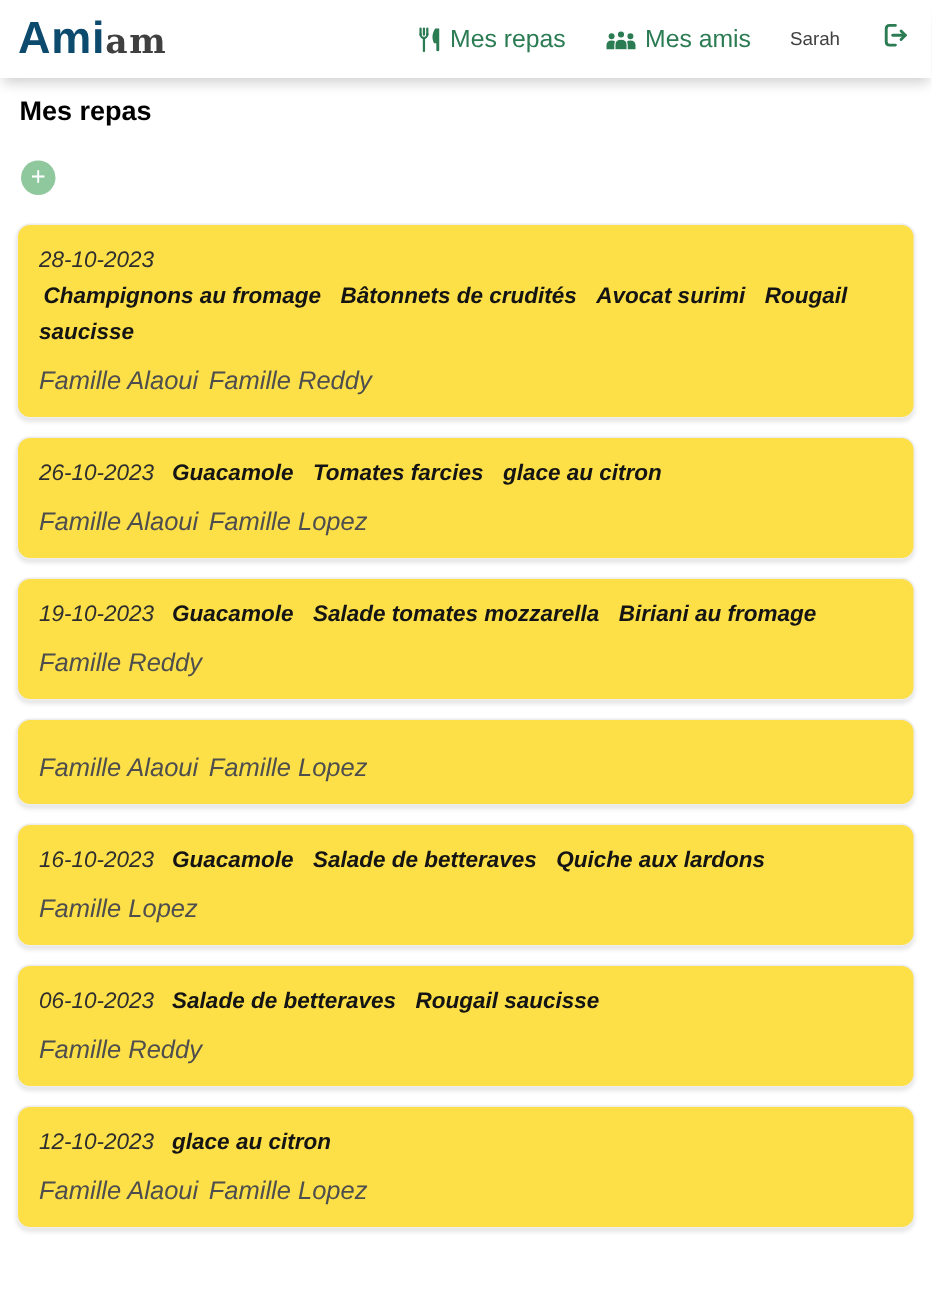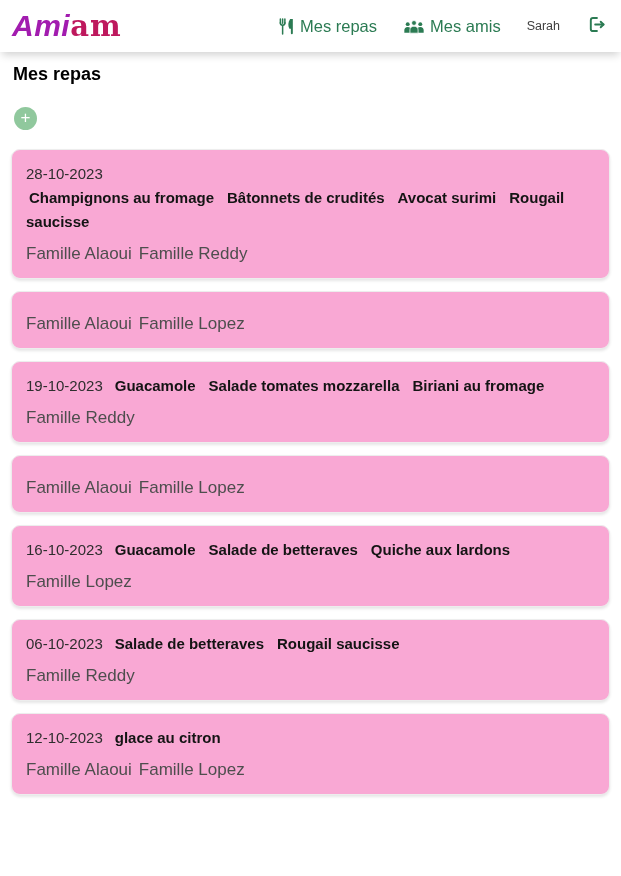--- a/index.html
+++ b/index.html
@@ -18,27 +18,26 @@
     justify-content: space-between;
     padding: 0 14px 0 12px;
     background: #fff;
     box-shadow: 0 5px 8px -2px rgba(0,0,0,0.18);
     position: relative;
     z-index: 5;
   }
   .logo { display: flex; align-items: baseline; cursor: pointer; }
   .logo-part1 {
     font-size: 30px; font-weight: 800; letter-spacing: 0.5px;
-    color: #a21caf;
-    font-style: italic;
+    color: #0c4a6e;
   }
   .logo-part2 {
     font-family: "DejaVu Serif", "Liberation Serif", serif;
-    font-size: 29px; font-weight: 700; letter-spacing: 1px;
-    color: #be185d;
+    font-size: 23px; font-weight: 700; letter-spacing: 1px;
+    color: #404040;
   }
   .nav { display: flex; align-items: center; gap: 26px; }
   .nav-item {
     display: flex; align-items: center; gap: 5px;
     color: #2b7b53; font-size: 16.5px; cursor: pointer;
     white-space: nowrap;
   }
   .nav-item svg { display: block; }
   .user-name { color: #404040; font-size: 12.5px; cursor: pointer; }
   .logout-btn { cursor: pointer; display: flex; align-items: center; }
@@ -48,27 +47,28 @@
   .add-btn {
     margin: 22px 0 0 3px;
     width: 23px; height: 23px; border-radius: 50%;
     background: #90c89d; border: none; cursor: pointer;
     color: #ffffff; font-size: 17px; line-height: 21px; font-weight: 400;
     display: flex; align-items: center; justify-content: center;
     padding-bottom: 2px;
   }
   .meal-list { margin-top: 19px; }
   .meal-card {
-    background: #f9a8d4;
+    background: #fde047;
     border: 1px solid #ededed;
     border-radius: 9px;
     box-shadow: 0 2px 3px rgba(0,0,0,0.10);
     padding: 12px 14px 12px 14px;
     margin-bottom: 12px;
     cursor: pointer;
+    font-style: italic;
   }
   .meal-line { line-height: 24px; font-size: 15px; }
   .meal-date { color: #2e2e2e; margin-right: 9px; }
   .meal-recipes { display: inline-block; vertical-align: top; }
   .meal {
     font-weight: 700; color: #141414;
     padding-left: 3px; margin-right: 10px;
   }
   .meal:last-child { margin-right: 0; }
   .families { margin-top: 8px; line-height: 24px; font-size: 17px; color: #4e4e4e; }
@@ -130,20 +130,21 @@
     <span>+</span>
   </button>
 
   <div class="meal-list">
   <div class="meal-card">
     <p class="meal-line"><span class="meal-date">28-10-2023</span><span class="meal-recipes"><span class="meal">Champignons au fromage</span><span class="meal">Bâtonnets de crudités</span><span class="meal">Avocat surimi</span><span class="meal">Rougail saucisse</span></span></p>
     <p class="families"><span class="family">Famille Alaoui</span><span class="family">Famille Reddy</span></p>
   </div>
 
   <div class="meal-card">
+    <p class="meal-line"><span class="meal-date">26-10-2023</span><span class="meal-recipes"><span class="meal">Guacamole</span><span class="meal">Tomates farcies</span><span class="meal">glace au citron</span></span></p>
     <p class="families"><span class="family">Famille Alaoui</span><span class="family">Famille Lopez</span></p>
   </div>
 
   <div class="meal-card">
     <p class="meal-line"><span class="meal-date">19-10-2023</span><span class="meal-recipes"><span class="meal">Guacamole</span><span class="meal">Salade tomates mozzarella</span><span class="meal">Biriani au fromage</span></span></p>
     <p class="families"><span class="family">Famille Reddy</span></p>
   </div>
 
   <div class="meal-card">
     <p class="families"><span class="family">Famille Alaoui</span><span class="family">Famille Lopez</span></p>

